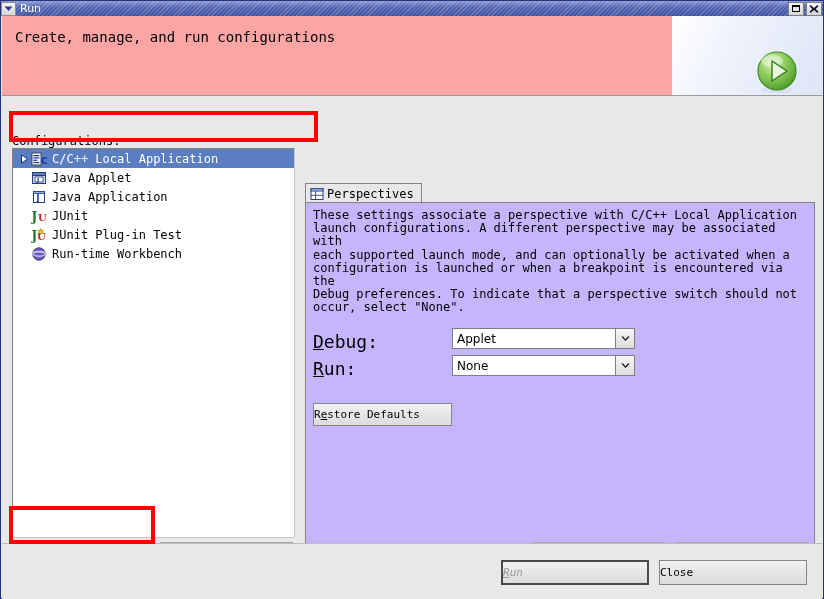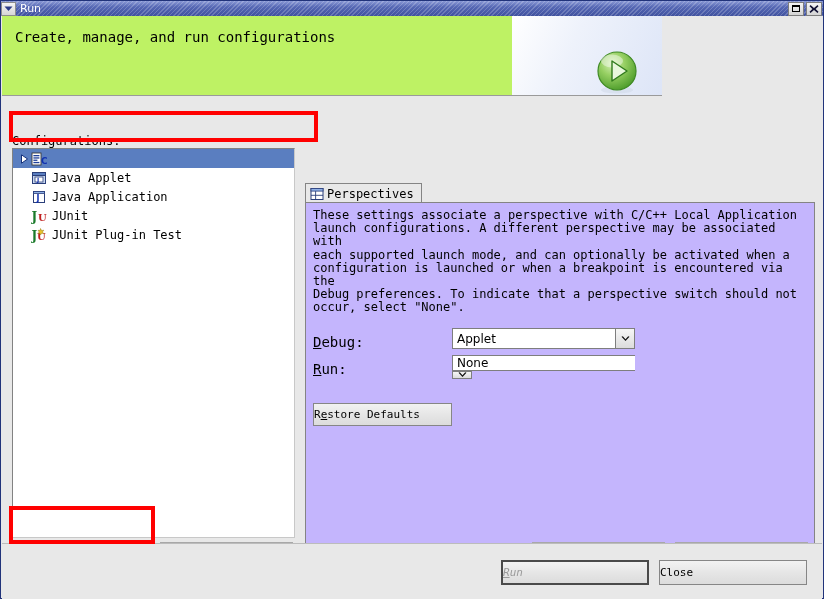--- a/index.html
+++ b/index.html
@@ -64,22 +64,22 @@
   .ctl-box {
     width: 8px; height: 7px;
     border: 1px solid #000;
     border-top-width: 2px;
     box-sizing: border-box;
   }
 
   
   .banner {
     position: absolute; left: 1px; top: 15px;
-    width: 660px; height: 80px;
-    background: #bef264;
+    width: 820px; height: 80px;
+    background: #fca5a5;
     border-bottom: 1px solid #9a9a9a;
     box-sizing: border-box;
     overflow: hidden;
   }
   .banner-shade {
     position: absolute; right: 0; top: 0;
     width: 150px; height: 79px;
     background: linear-gradient(115deg, #ffffff 0%, #eef2fb 40%, #dde5f7 100%);
   }
   .banner-title {
@@ -171,21 +171,21 @@
     width: 492px;
     font-size: 12px; color: #000;
     line-height: 13.2px;
     white-space: pre-line;
   }
   .field-row {
     position: absolute;
     display: flex; align-items: center;
     height: 21px;
   }
-  .field-label { font-size: 14px; color: #000; }
+  .field-label { font-size: 18px; color: #000; }
   .combo {
     position: absolute;
     width: 183px; height: 21px;
     display: flex;
     box-sizing: border-box;
   }
   .combo-field {
     flex: 1;
     background: #ffffff;
     border: 1px solid #7e7e7e;
@@ -310,20 +310,21 @@
         <span class="tree-icon">
           <svg class="ic-cpp" viewBox="0 0 16 16">
             <rect x="1" y="2" width="9" height="12" fill="#ffffff" stroke="#3a3a3a" stroke-width="0.9"></rect>
             <rect x="2.4" y="4" width="6" height="1.3" fill="#20409a"></rect>
             <rect x="2.4" y="6.3" width="6" height="1.3" fill="#20409a"></rect>
             <rect x="2.4" y="8.6" width="4" height="1.3" fill="#20409a"></rect>
             <rect x="2.4" y="10.9" width="6" height="1.3" fill="#20409a"></rect>
             <text x="10" y="13" font-family="DejaVu Sans, sans-serif" font-size="9" font-weight="bold" fill="#1030b0">C</text>
           </svg>
         </span>
+        <span class="tree-label">C/C++ Local Application</span>
       </div>
 
       <div class="tree-row">
         <span class="twisty"></span>
         <span class="tree-icon">
           <svg class="ic-japplet" viewBox="0 0 16 16">
             <rect x="1.5" y="2.5" width="13" height="11" fill="#c9d8f0" stroke="#2b3f7a" stroke-width="1"></rect>
             <rect x="1.5" y="2.5" width="13" height="3" fill="#5a7ec0" stroke="#2b3f7a" stroke-width="1"></rect>
             <rect x="4" y="7" width="8" height="5" fill="#ffffff" stroke="#2b3f7a" stroke-width="0.8"></rect>
             <text x="6" y="11.5" font-family="DejaVu Sans, sans-serif" font-size="6" font-weight="bold" fill="#1030b0">J</text>
@@ -360,20 +361,31 @@
         <span class="tree-icon">
           <svg class="ic-junitp" viewBox="0 0 16 16">
             <text x="0.5" y="13" font-family="DejaVu Serif, serif" font-size="12" font-weight="bold" fill="#1a7a2a">J</text>
             <text x="6" y="13" font-family="DejaVu Serif, serif" font-size="10" font-weight="bold" fill="#c02020">U</text>
             <path d="M9.5 1.5 L10.6 3.6 L12.8 3.2 L11.4 5 L12.8 6.6 L10.6 6.3 L9.5 8 L9 6.3 L7 6.6 L8.2 5 L7 3.3 L9 3.6 Z" fill="#e8c32a" stroke="#9a7a10" stroke-width="0.5"></path>
           </svg>
         </span>
         <span class="tree-label">JUnit Plug-in Test</span>
       </div>
 
+      <div class="tree-row">
+        <span class="twisty"></span>
+        <span class="tree-icon">
+          <svg class="ic-rtwb" viewBox="0 0 16 16">
+            <circle cx="8" cy="8" r="6.2" fill="#6a5fc0" stroke="#2b2370" stroke-width="0.9"></circle>
+            <ellipse cx="8" cy="8" rx="6.2" ry="2.2" fill="none" stroke="#efeff8" stroke-width="1"></ellipse>
+            <path d="M2 6.2 Q8 4.4 14 6.2" fill="none" stroke="#dcdcf2" stroke-width="0.9"></path>
+          </svg>
+        </span>
+        <span class="tree-label">Run-time Workbench</span>
+      </div>
     </div>
 
     <div class="tabstrip">
       <div class="tab">
         <span class="tab-icon">
           <svg width="14" height="14" viewBox="0 0 14 14">
             <rect x="1" y="1.5" width="12" height="11" fill="#ffffff" stroke="#2b3f7a" stroke-width="1"></rect>
             <rect x="1" y="1.5" width="12" height="2.6" fill="#8fb0e6" stroke="#2b3f7a" stroke-width="0.8"></rect>
             <line x1="5.6" y1="4.1" x2="5.6" y2="12.5" stroke="#2b3f7a" stroke-width="0.9"></line>
             <line x1="1" y1="8.3" x2="13" y2="8.3" stroke="#2b3f7a" stroke-width="0.9"></line>
@@ -399,21 +411,21 @@
         <div class="combo-btn">
           <svg width="9" height="6" viewBox="0 0 9 6">
               <path d="M0.5 0.8 L4.5 5 L8.5 0.8 L7.2 0.2 L4.5 3.3 L1.8 0.2 Z" fill="#111111"></path>
             </svg>
         </div>
       </div>
 
       <div class="field-row" style="left:7px; top:155px;">
         <span class="field-label"><span class="u">R</span><span>un:</span></span>
       </div>
-      <div class="combo" style="left:146px; top:152px;flex-direction:column;">
+      <div class="combo" style="left:146px; top:152px;">
         <div class="combo-field">None</div>
         <div class="combo-btn">
           <svg width="9" height="6" viewBox="0 0 9 6">
               <path d="M0.5 0.8 L4.5 5 L8.5 0.8 L7.2 0.2 L4.5 3.3 L1.8 0.2 Z" fill="#111111"></path>
             </svg>
         </div>
       </div>
 
       <div class="btn restore-btn">
         <span><span>R</span><span class="u">e</span><span>store Defaults</span></span>

